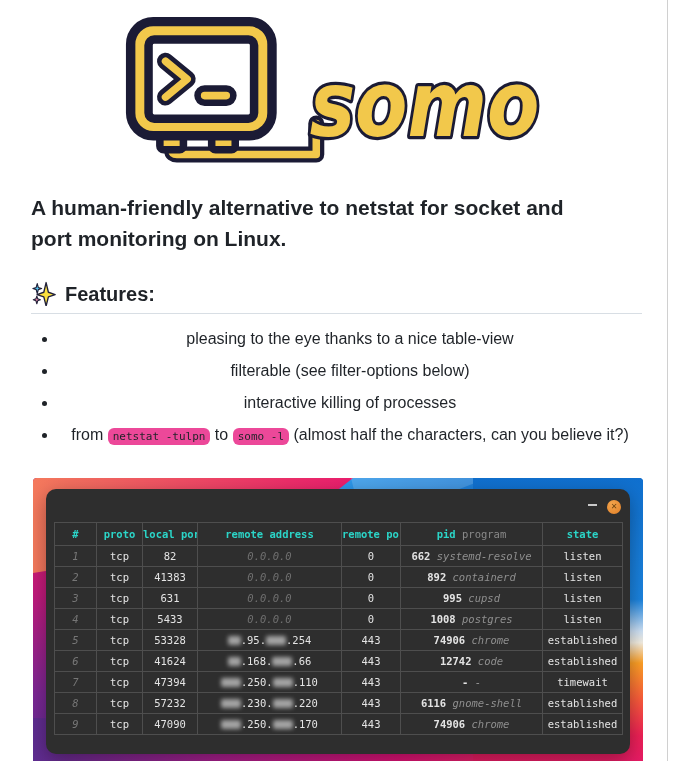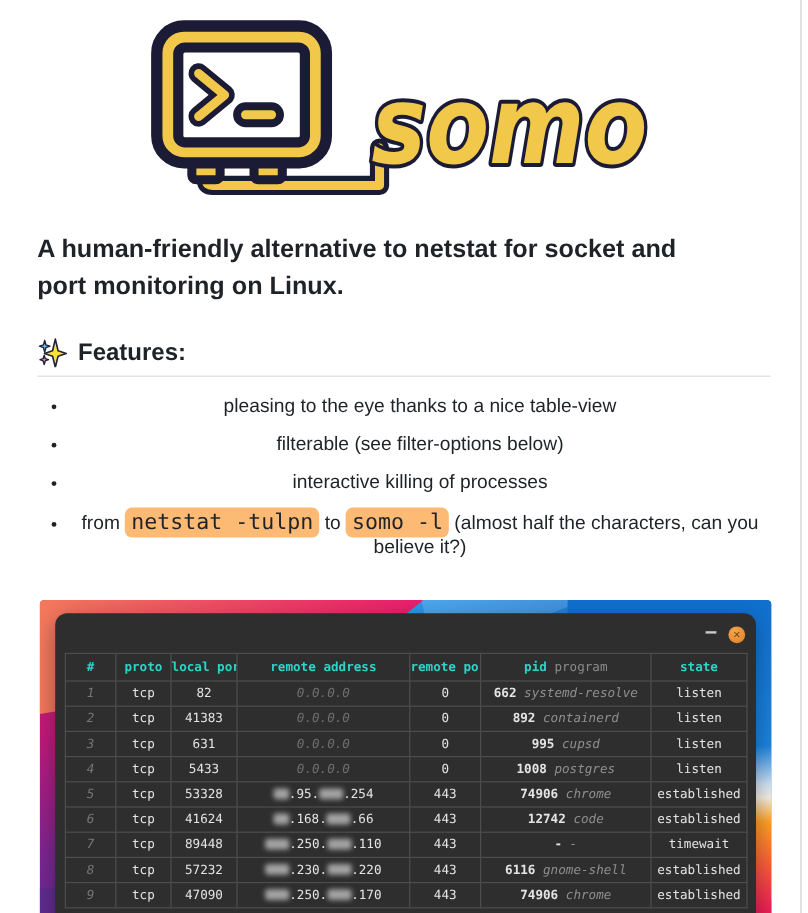--- a/index.html
+++ b/index.html
@@ -47,22 +47,22 @@
     text-align: center;
   }
   ul.features-list li {
     font-size: 16px;
     line-height: 1.25;
     margin-bottom: 12px;
     color: #1f2328;
   }
   ul.features-list code {
     font-family: "DejaVu Sans Mono", "Liberation Mono", monospace;
-    font-size: 18px;
-    background: #fdba74;
+    font-size: 11px;
+    background: #ec4899;
     border-radius: 6px;
     padding: 2px 5px;
     color: #1f2328;
   }
   
   .screenshot {
     position: relative;
     margin: 33px 0 0 33px;
     width: 610px;
     height: 289px;
@@ -293,21 +293,21 @@
             <td>tcp</td>
             <td>41624</td>
             <td><span class="redact w2"></span>.168.<span class="redact w3"></span>.66</td>
             <td>443</td>
             <td><span class="pid-num">12742</span> <span class="prog">code</span></td>
             <td>established</td>
           </tr>
           <tr>
             <td class="c-num">7</td>
             <td>tcp</td>
-            <td>89448</td>
+            <td>47394</td>
             <td><span class="redact w3"></span>.250.<span class="redact w3"></span>.110</td>
             <td>443</td>
             <td><span class="pid-num">-</span> <span class="prog">-</span></td>
             <td>timewait</td>
           </tr>
           <tr>
             <td class="c-num">8</td>
             <td>tcp</td>
             <td>57232</td>
             <td><span class="redact w3"></span>.230.<span class="redact w3"></span>.220</td>

